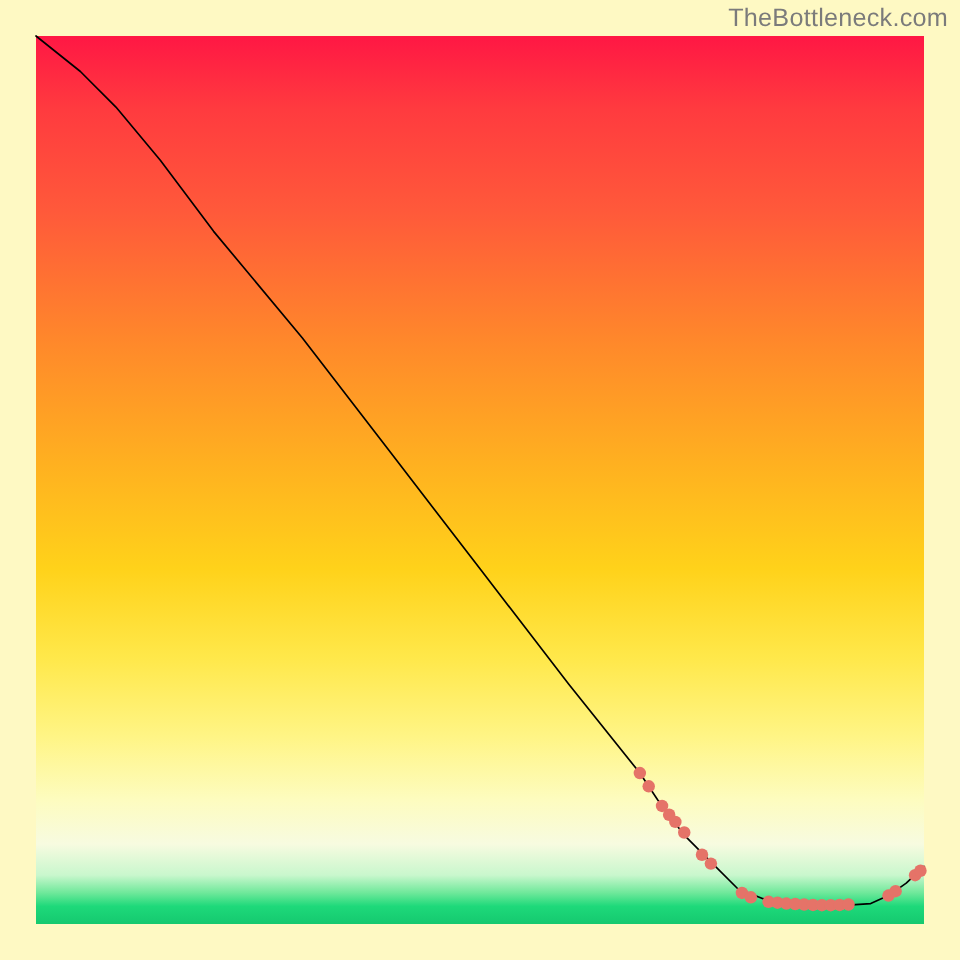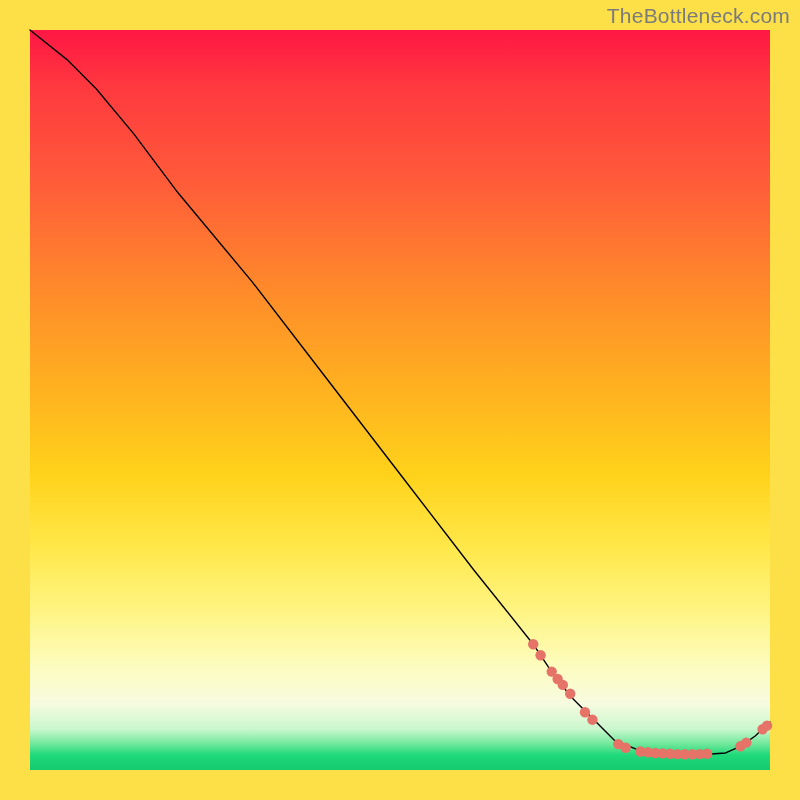--- a/index.html
+++ b/index.html
@@ -8,21 +8,21 @@
     width: 800px;
     height: 800px;
     background: #000;
     overflow: hidden;
     font-family: Arial, Helvetica, sans-serif;
   }
   .frame {
     position: relative;
     width: 800px;
     height: 800px;
-    background: #fde047;
+    background: #fef9c3;
   }
   .watermark {
     position: absolute;
     top: 4px;
     right: 10px;
     color: #7b7b7b;
     font-size: 21px;
     letter-spacing: 0.2px;
     font-weight: 400;
   }

